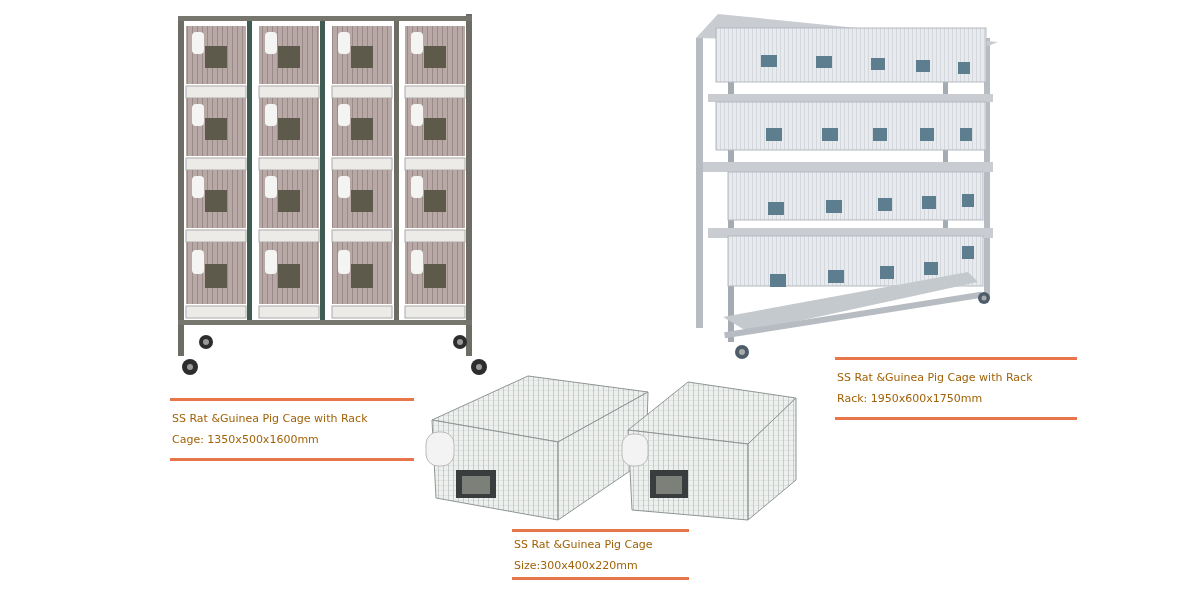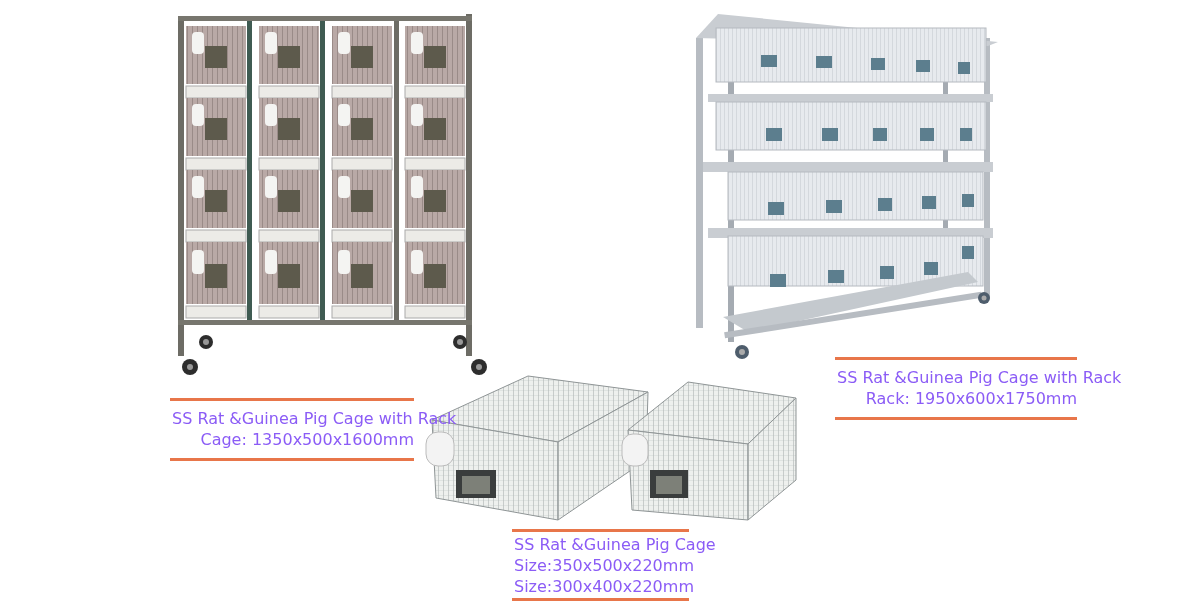--- a/index.html
+++ b/index.html
@@ -1,18 +1,18 @@
 <!DOCTYPE html>
 <html><head>
 <meta charset="utf-8">
 <style>
   html, body { margin:0; padding:0; background:#ffffff; }
   body { width:1200px; height:605px; position:relative; overflow:hidden; font-family:"DejaVu Sans", sans-serif; }
   .product { position:absolute; }
-  .caption { position:absolute; color:#8b5cf6; font-size:16px; line-height:21px;text-align:right; }
+  .caption { position:absolute; color:#a16207; font-size:11px; line-height:21px; }
   .rule { height:3px; background:#e8764a; }
   .caption .text-line { white-space:nowrap; padding-left:2px; }
   svg { display:block; }
 </style>
 </head>
 <body>
 
 <div class="product" style="left:172px; top:12px; width:320px; height:365px;">
   <svg width="320" height="365" viewBox="0 0 320 365">
     <defs>
@@ -222,17 +222,16 @@
   <div class="text-line">SS Rat &amp;Guinea Pig Cage with Rack</div>
   <div class="text-line">Rack: 1950x600x1750mm</div>
   <div style="height:8px;"></div>
   <div class="rule"></div>
 </div>
 
 <div class="caption" style="left:512px; top:529px; width:177px;">
   <div class="rule"></div>
   <div style="height:2px;"></div>
   <div class="text-line">SS Rat &amp;Guinea Pig Cage</div>
-  <div class="text-line">Size:350x500x220mm</div>
   <div class="text-line">Size:300x400x220mm</div>
   <div style="height:1px;"></div>
   <div class="rule"></div>
 </div>
 
 </body></html>

